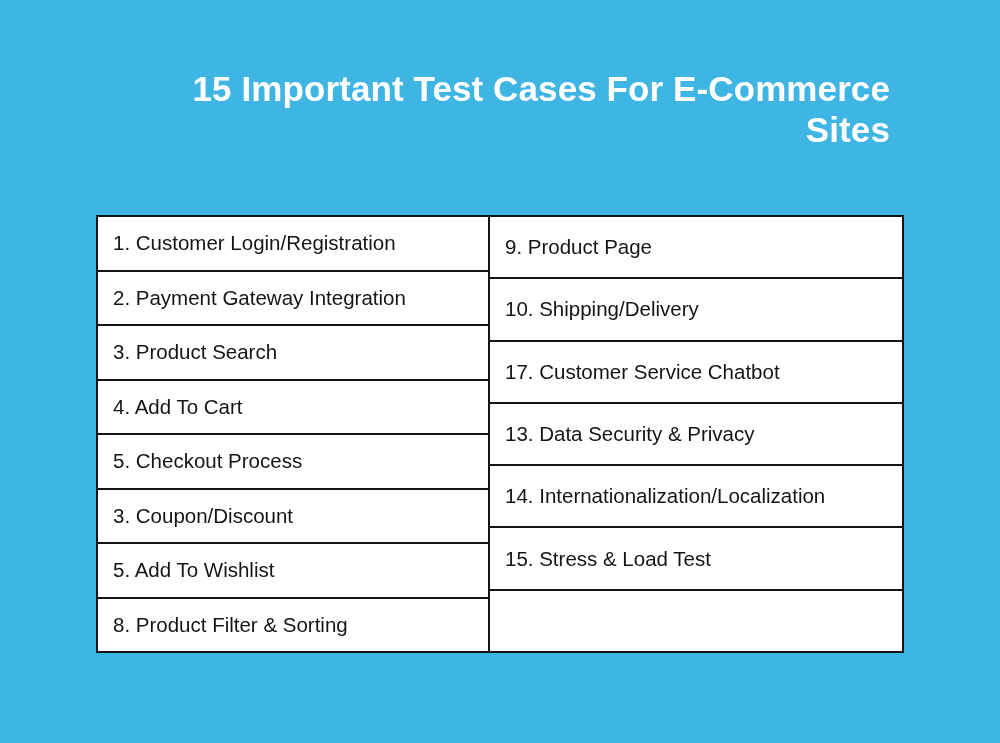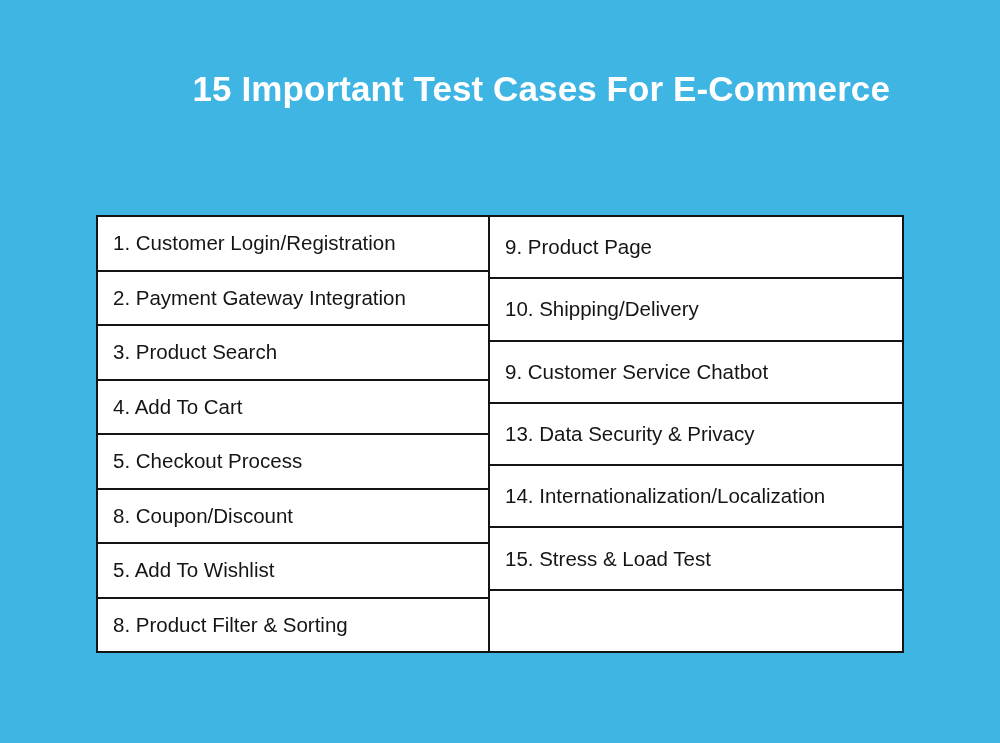--- a/index.html
+++ b/index.html
@@ -82,39 +82,40 @@
     color: transparent;
   }
 </style>
 </head>
 <body>
 
 <div class="poster">
 
   <div class="title">
     <div>15 Important Test Cases For E-Commerce</div>
+    <div>Sites</div>
   </div>
 
   <div class="table-wrap">
 
     <div class="col col-left">
       <div class="cell">1. Customer Login/Registration</div>
       <div class="cell">2. Payment Gateway Integration</div>
       <div class="cell">3. Product Search</div>
       <div class="cell">4. Add To Cart</div>
       <div class="cell">5. Checkout Process</div>
-      <div class="cell">8. Coupon/Discount</div>
+      <div class="cell">3. Coupon/Discount</div>
       <div class="cell">5. Add To Wishlist</div>
       <div class="cell">8. Product Filter &amp; Sorting</div>
     </div>
 
     <div class="col col-right">
       <div class="cell">9. Product Page</div>
       <div class="cell">10. Shipping/Delivery</div>
-      <div class="cell">9. Customer Service Chatbot</div>
+      <div class="cell">17. Customer Service Chatbot</div>
       <div class="cell">13. Data Security &amp; Privacy</div>
       <div class="cell">14. Internationalization/Localization</div>
       <div class="cell">15. Stress &amp; Load Test</div>
       <div class="cell empty"></div>
     </div>
 
   </div>
 </div>
 
 </body></html>

